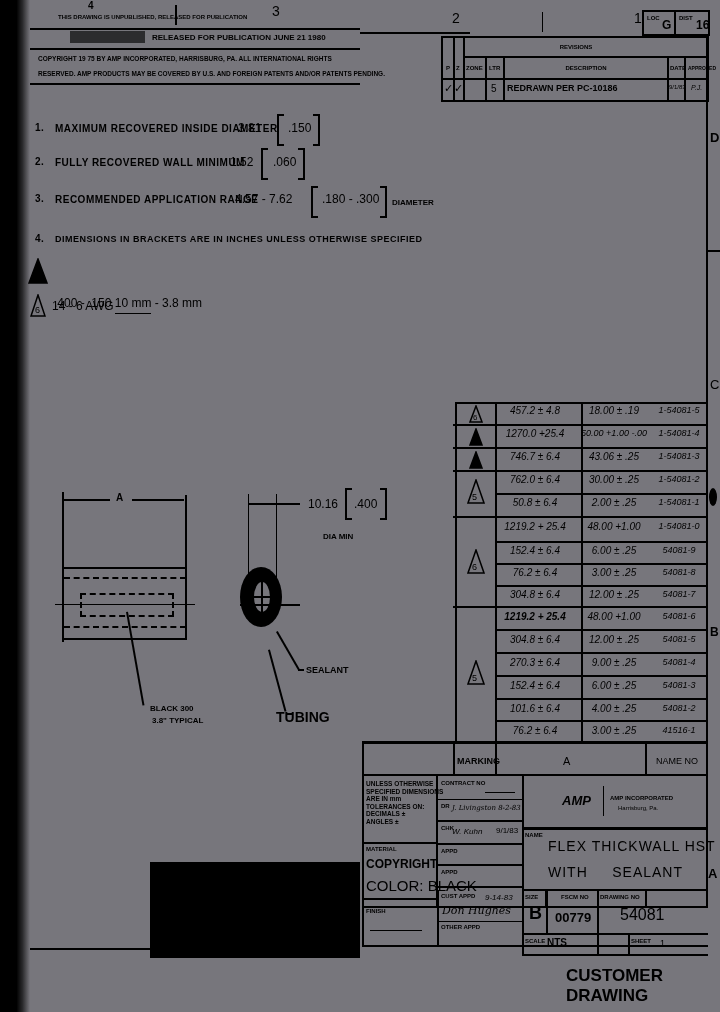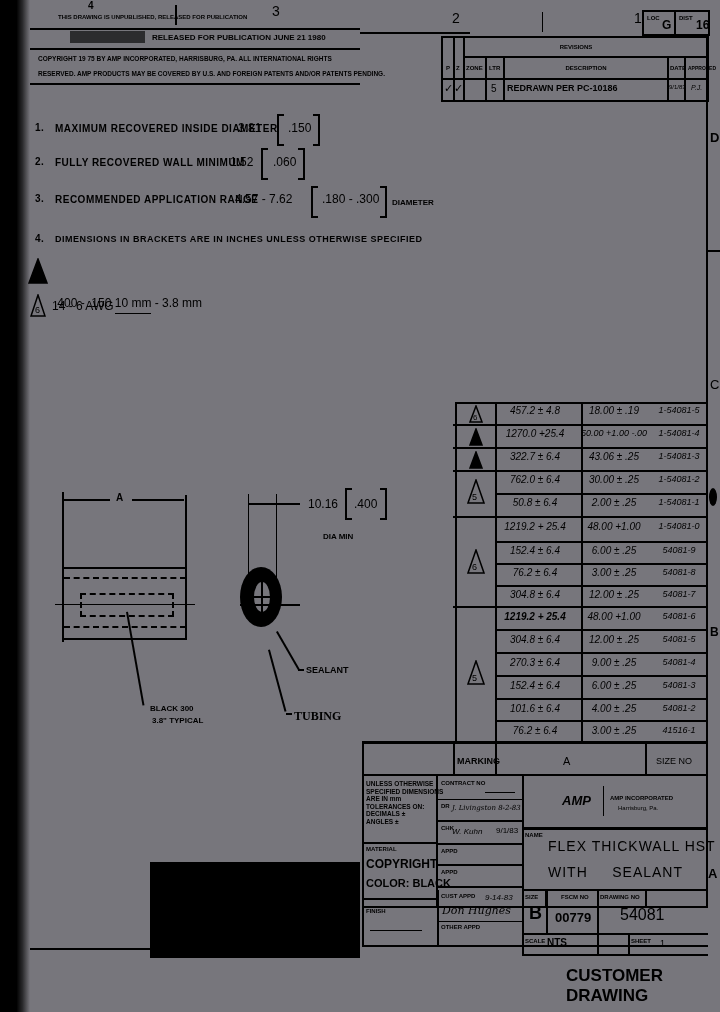--- a/index.html
+++ b/index.html
@@ -156,21 +156,21 @@
     <ellipse cx="26" cy="37" rx="8" ry="15" fill="#77767c"></ellipse>
     <line x1="26" y1="20" x2="26" y2="54" stroke="#000" stroke-width="2"></line>
     <line x1="16" y1="37" x2="36" y2="37" stroke="#000" stroke-width="2"></line>
   </svg>
   <div class="ln" style="left:240px;top:604px;width:60px;height:2px;"></div>
   <div class="abs" style="left:276px;top:632px;width:2px;height:45px;background:#000;transform:rotate(-30deg);transform-origin:top left;"></div>
   <div class="ln" style="left:298px;top:669px;width:6px;height:2px;"></div>
   <div class="abs small" style="left:306px;top:665px;font-size:9px;">SEALANT</div>
   <div class="abs" style="left:268px;top:650px;width:2px;height:64px;background:#000;transform:rotate(-15deg);transform-origin:top left;"></div>
   <div class="ln" style="left:286px;top:713px;width:6px;height:2px;"></div>
-  <div class="abs small" style="left:294px;top:709px;font-size:12px;font-family:Liberation Serif, serif;">TUBING</div>
+  <div class="abs small" style="left:276px;top:709px;font-size:14px;">TUBING</div>
 </div>
 
 <div class="box" style="left:455px;top:402px;width:253px;height:342px;border-right:none;"></div>
 <div class="ln" style="left:495px;top:402px;width:2px;height:342px;"></div>
 <div class="ln" style="left:581px;top:402px;width:2px;height:342px;"></div>
 <div class="ln" style="left:453px;top:424px;width:255px;height:2px;"></div>
 <div class="ln" style="left:453px;top:447px;width:255px;height:2px;"></div>
 <div class="ln" style="left:453px;top:470px;width:255px;height:2px;"></div>
 <div class="ln" style="left:497px;top:493px;width:211px;height:2px;"></div>
 <div class="ln" style="left:453px;top:516px;width:255px;height:2px;"></div>
@@ -212,21 +212,21 @@
     <span class="c1">457.2 ± 4.8</span>
       <span class="c2">18.00 ± .19</span>
       <span class="c3">1-54081-5</span>
     </div>
   <div class="abs" style="top:23px;left:0;width:252px;">
     <span class="c1">1270.0 +25.4</span>
       <span class="c2" style="font-size:9px;">50.00 +1.00 -.00</span>
       <span class="c3">1-54081-4</span>
     </div>
   <div class="abs" style="top:46px;left:0;width:252px;">
-    <span class="c1">322.7 ± 6.4</span>
+    <span class="c1">746.7 ± 6.4</span>
       <span class="c2">43.06 ± .25</span>
       <span class="c3">1-54081-3</span>
     </div>
   <div class="abs" style="top:69px;left:0;width:252px;">
     <span class="c1">762.0 ± 6.4</span>
       <span class="c2">30.00 ± .25</span>
       <span class="c3">1-54081-2</span>
     </div>
   <div class="abs" style="top:92px;left:0;width:252px;">
     <span class="c1">50.8 ± 6.4</span>
@@ -285,21 +285,21 @@
     </div>
 </div>
 
 <div class="ln" style="left:362px;top:741px;width:346px;height:3px;"></div>
 <div class="ln" style="left:362px;top:741px;width:2px;height:166px;"></div>
 <div class="ln" style="left:453px;top:741px;width:2px;height:34px;"></div>
 <div class="ln" style="left:495px;top:741px;width:2px;height:34px;"></div>
 <div class="ln" style="left:645px;top:741px;width:2px;height:34px;"></div>
 <div class="abs small" style="left:457px;top:756px;font-size:9px;">MARKING</div>
 <div class="abs" style="left:563px;top:755px;font-size:11px;">A</div>
-<div class="abs" style="left:656px;top:756px;font-size:9px;">SIZE NO</div>
+<div class="abs" style="left:656px;top:756px;font-size:9px;">NAME NO</div>
 <div class="ln" style="left:362px;top:774px;width:346px;height:2px;"></div>
 
 <div class="ln" style="left:362px;top:906px;width:346px;height:2px;"></div>
 <div class="ln" style="left:436px;top:776px;width:2px;height:130px;"></div>
 <div class="ln" style="left:522px;top:776px;width:2px;height:130px;"></div>
 <div class="ln" style="left:362px;top:842px;width:76px;height:2px;"></div>
 <div class="ln" style="left:362px;top:898px;width:76px;height:2px;"></div>
 <div class="ln" style="left:438px;top:799px;width:84px;height:1px;"></div>
 <div class="ln" style="left:438px;top:820px;width:84px;height:2px;"></div>
 <div class="ln" style="left:438px;top:843px;width:84px;height:2px;"></div>
@@ -324,21 +324,21 @@
 <div class="abs tiny" style="left:441px;top:803px;">DR</div>
 <div class="abs" style="left:452px;top:804px;font-size:7px;font-style:italic;font-family:'DejaVu Serif',serif;">J. Livingston 8-2-83</div>
 <div class="abs tiny" style="left:441px;top:825px;">CHK</div>
 <div class="abs" style="left:452px;top:827px;font-size:8px;font-style:italic;font-family:Liberation Sans, sans-serif;">W. Kuhn</div>
 <div class="abs" style="left:496px;top:826px;font-size:8px;">9/1/83</div>
 <div class="abs tiny" style="left:441px;top:848px;">APPD</div>
 <div class="abs tiny" style="left:441px;top:869px;">APPD</div>
 
 <div class="abs tiny" style="left:366px;top:846px;">MATERIAL</div>
 <div class="abs" style="left:366px;top:857px;font-size:12px;font-weight:bold;">COPYRIGHT</div>
-<div class="abs" style="left:366px;top:877px;font-size:11px;font-weight:bold;">COLOR: BLACK</div>
+<div class="abs" style="left:366px;top:877px;font-size:15px;font-weight:normal;">COLOR: BLACK</div>
 <div class="abs tiny" style="left:366px;top:908px;">FINISH</div>
 <div class="ln" style="left:370px;top:930px;width:52px;height:1px;"></div>
 
 <div class="ln" style="left:362px;top:945px;width:346px;height:2px;"></div>
 <div class="ln" style="left:362px;top:906px;width:2px;height:40px;"></div>
 <div class="ln" style="left:437px;top:890px;width:2px;height:56px;"></div>
 <div class="ln" style="left:522px;top:890px;width:2px;height:66px;"></div>
 <div class="ln" style="left:546px;top:890px;width:2px;height:44px;"></div>
 <div class="ln" style="left:597px;top:890px;width:2px;height:64px;"></div>
 <div class="ln" style="left:522px;top:933px;width:186px;height:2px;"></div>

